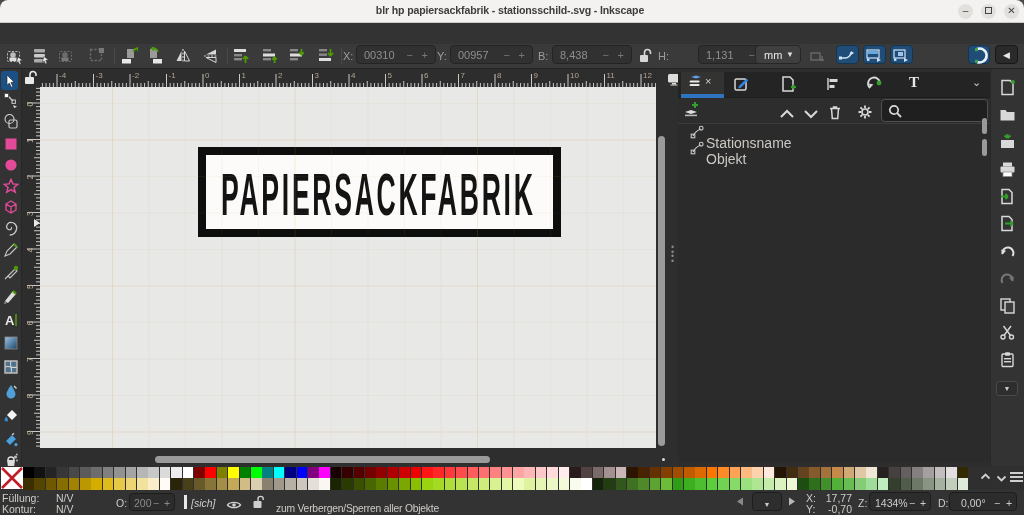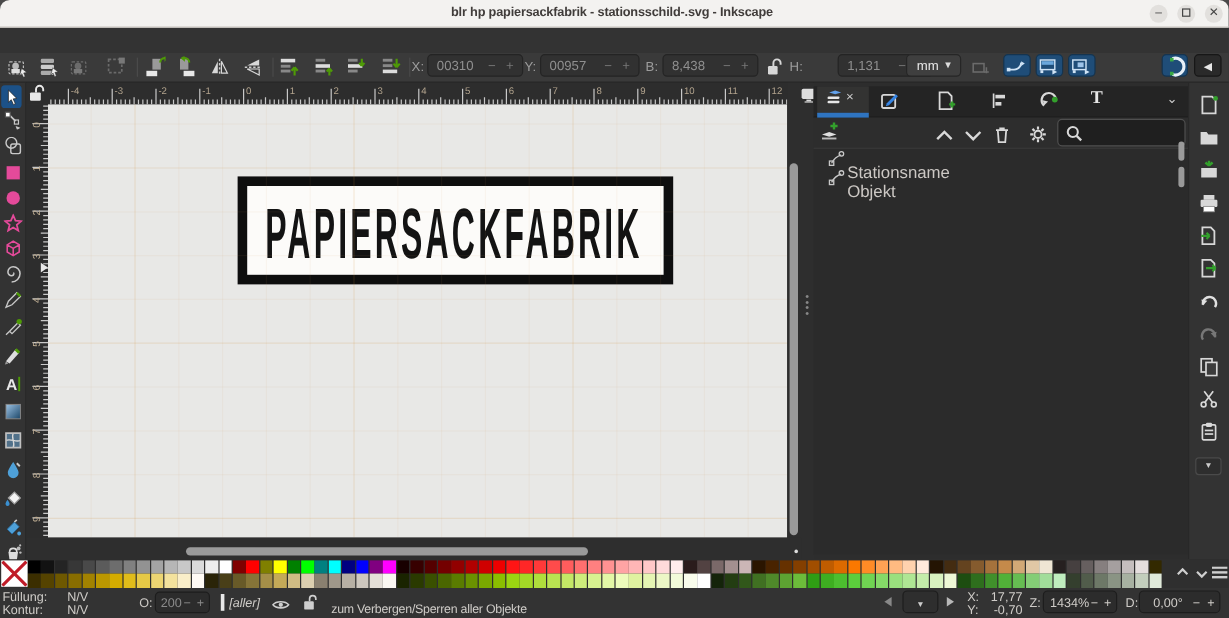--- a/index.html
+++ b/index.html
@@ -940,21 +940,21 @@
 <div class="st" style="left:2px;top:492px">Füllung:</div>
 <div class="st" style="left:56px;top:492px">N/V</div>
 <div class="st" style="left:2px;top:503px">Kontur:</div>
 <div class="st" style="left:56px;top:503px">N/V</div>
 <div class="st" style="left:116px;top:497px">O:</div>
 <div style="position:absolute;left:129px;top:493px;width:46px;height:18px;background:#2c2c2c;border:1px solid #1d1d1d;border-radius:4px"></div>
 <div class="st" style="left:134px;top:497px;color:#8a8a8a">200</div>
 <div class="st" style="left:153px;top:497px;color:#8a8a8a">−</div>
 <div class="st" style="left:164px;top:497px;color:#8a8a8a">+</div>
 <div style="position:absolute;left:184px;top:495px;width:3px;height:14px;background:#e8e8e8"></div>
-<div class="st" style="left:191px;top:497px;font-style:italic">[aller]</div>
+<div class="st" style="left:191px;top:497px;font-style:italic">[sich]</div>
 <div style="position:absolute;left:226px;top:497px"><svg width="16" height="12" viewBox="0 0 16 12">
         <path d="M1.5 6 C4 2.6 12 2.6 14.5 6 C12 9.4 4 9.4 1.5 6 Z" fill="none" stroke="#cfcfcf" stroke-width="1.3"></path>
         <circle cx="8" cy="6" r="1.8" fill="#cfcfcf"></circle>
       </svg></div>
 <div style="position:absolute;left:252px;top:495px"><svg width="13" height="14" viewBox="0 0 13 14">
         <rect x="1.5" y="6" width="8" height="7" rx="1" fill="#cfcfcf"></rect>
         <path d="M6 6 V4 a2.6 2.6 0 0 1 5.2 0 V5" fill="none" stroke="#cfcfcf" stroke-width="1.4"></path>
       </svg></div>
 <div class="st" style="left:276px;top:503px;font-size:10.3px;letter-spacing:-0.2px">zum Verbergen/Sperren aller Objekte</div>
 <svg style="position:absolute;left:736px;top:497px" width="8" height="9">

